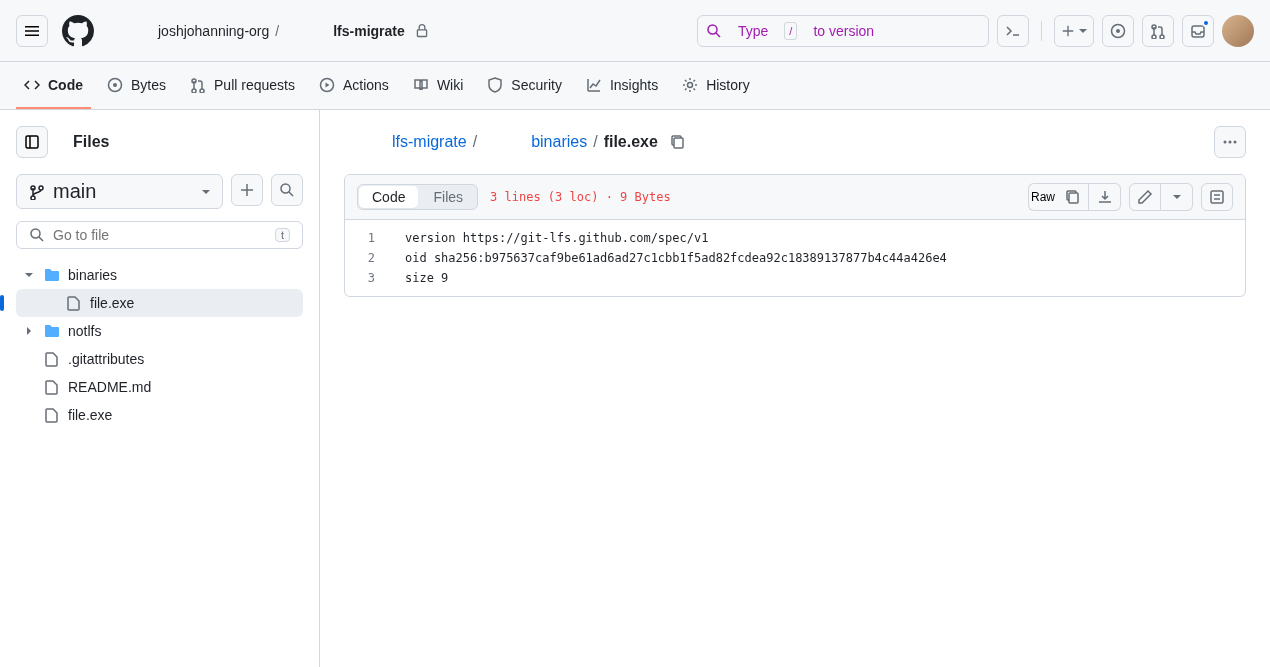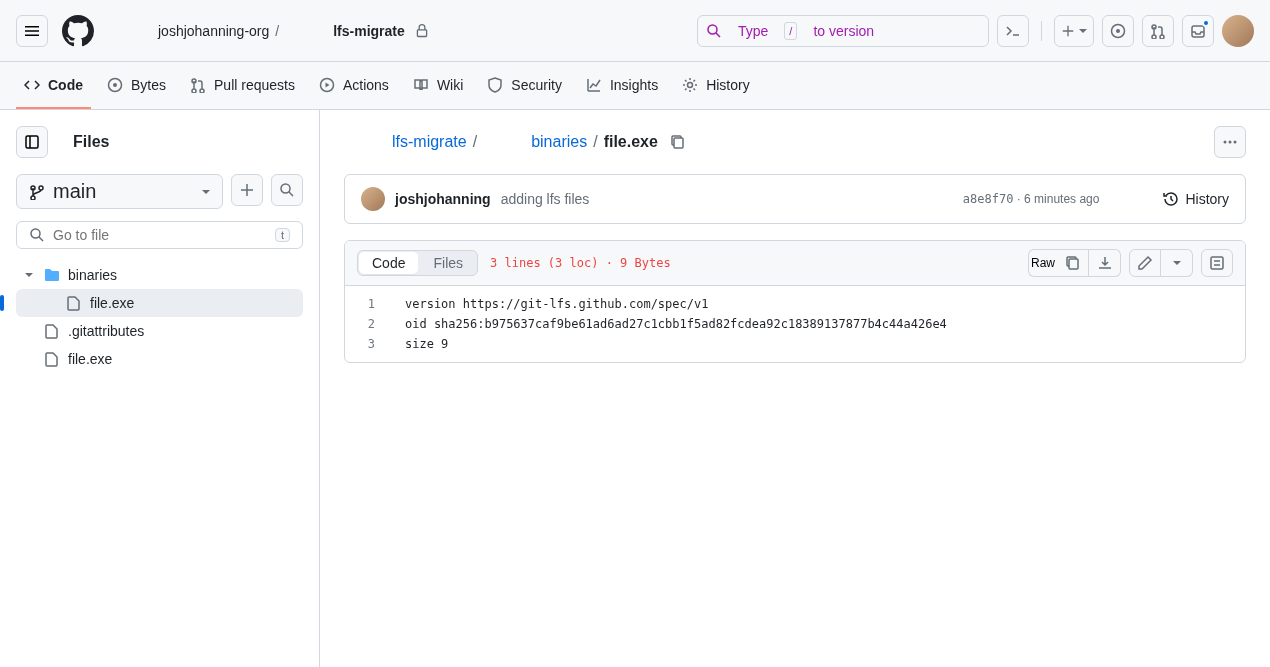--- a/index.html
+++ b/index.html
@@ -279,27 +279,49 @@
       <li class="tree-item indent-1 active">
         <span class="chev none"></span>
         <span class="ico file-icon-tree">
             <svg width="16" height="16" viewBox="0 0 16 16">
               <path fill="none" stroke="currentColor" stroke-width="1.5" d="M3 2h6l4 4v8a1 1 0 01-1 1H3a1 1 0 01-1-1V3a1 1 0 011-1z"></path>
             </svg>
           </span>
         <span>file.exe</span>
       </li>
       <li class="tree-item">
+        <span class="chev">
+            <svg width="10" height="10" viewBox="0 0 10 10">
+              <path fill="currentColor" d="M3 1l4 4-4 4z"></path>
+            </svg>
+          </span>
+        <span class="ico folder-icon">
+            <svg width="16" height="16" viewBox="0 0 16 16">
+              <path fill="currentColor" d="M1 3a1 1 0 011-1h4l2 2h6a1 1 0 011 1v8a1 1 0 01-1 1H2a1 1 0 01-1-1z"></path>
+            </svg>
+          </span>
+        <span>notlfs</span>
+      </li>
+      <li class="tree-item">
         <span class="chev none"></span>
         <span class="ico file-icon-tree">
             <svg width="16" height="16" viewBox="0 0 16 16">
               <path fill="none" stroke="currentColor" stroke-width="1.5" d="M3 2h6l4 4v8a1 1 0 01-1 1H3a1 1 0 01-1-1V3a1 1 0 011-1z"></path>
             </svg>
           </span>
         <span>.gitattributes</span>
+      </li>
+      <li class="tree-item">
+        <span class="chev none"></span>
+        <span class="ico file-icon-tree">
+            <svg width="16" height="16" viewBox="0 0 16 16">
+              <path fill="none" stroke="currentColor" stroke-width="1.5" d="M3 2h6l4 4v8a1 1 0 01-1 1H3a1 1 0 01-1-1V3a1 1 0 011-1z"></path>
+            </svg>
+          </span>
+        <span>README.md</span>
       </li>
       <li class="tree-item">
         <span class="chev none"></span>
         <span class="ico file-icon-tree">
             <svg width="16" height="16" viewBox="0 0 16 16">
               <path fill="none" stroke="currentColor" stroke-width="1.5" d="M3 2h6l4 4v8a1 1 0 01-1 1H3a1 1 0 01-1-1V3a1 1 0 011-1z"></path>
             </svg>
           </span>
         <span>file.exe</span>
       </li>
@@ -321,34 +343,20 @@
       </span>
       <button class="more-btn">
         <svg width="16" height="16" viewBox="0 0 16 16">
             <circle cx="3" cy="8" r="1.5" fill="currentColor"></circle>
             <circle cx="8" cy="8" r="1.5" fill="currentColor"></circle>
             <circle cx="13" cy="8" r="1.5" fill="currentColor"></circle>
           </svg>
       </button>
     </div>
 
-    <div class="commit-box">
-      <div class="commit-avatar"></div>
-      <span class="commit-author">joshjohanning</span>
-      <span class="commit-msg">adding lfs files</span>
-      <div class="commit-meta">
-        <span><span class="sha">a8e8f70</span> · <span>6 minutes ago</span></span>
-        <a class="history-link">
-          <svg width="16" height="16" viewBox="0 0 16 16">
-              <path fill="none" stroke="currentColor" stroke-width="1.5" d="M2 8a6 6 0 106-6c-2 0-3.8 1-5 2.5M1 2v3h3M8 5v3l2 2"></path>
-            </svg>
-          <span>History</span>
-        </a>
-      </div>
-    </div>
 
     <div class="file-box">
       <div class="file-toolbar">
         <div class="seg-control">
           <button class="seg-btn active">Code</button>
           <button class="seg-btn">Files</button>
         </div>
         <span class="file-info">3 lines (3 loc) · 9 Bytes</span>
         <div class="toolbar-right">
           <div class="btn-group">

